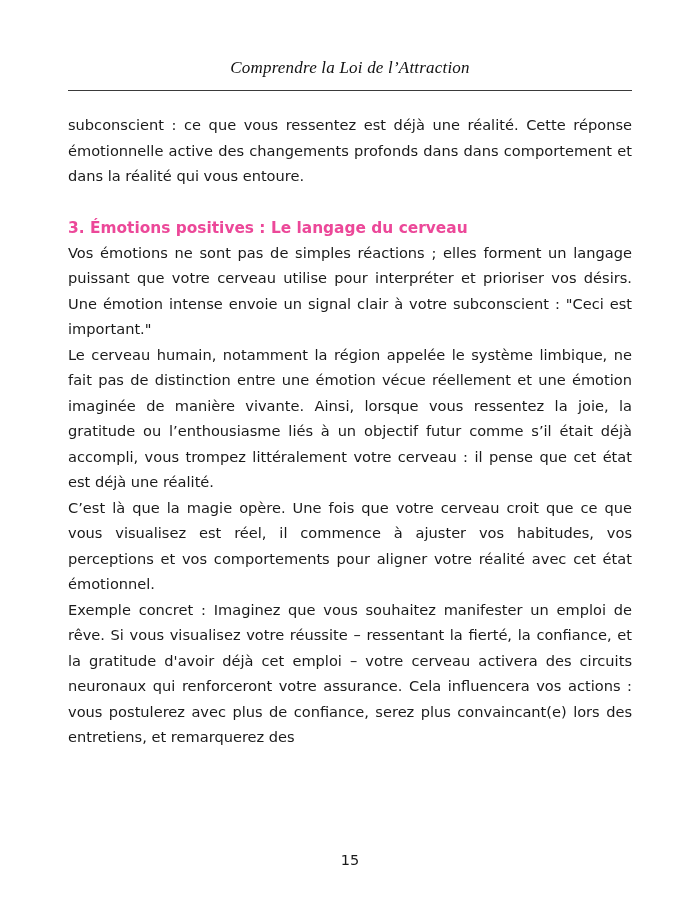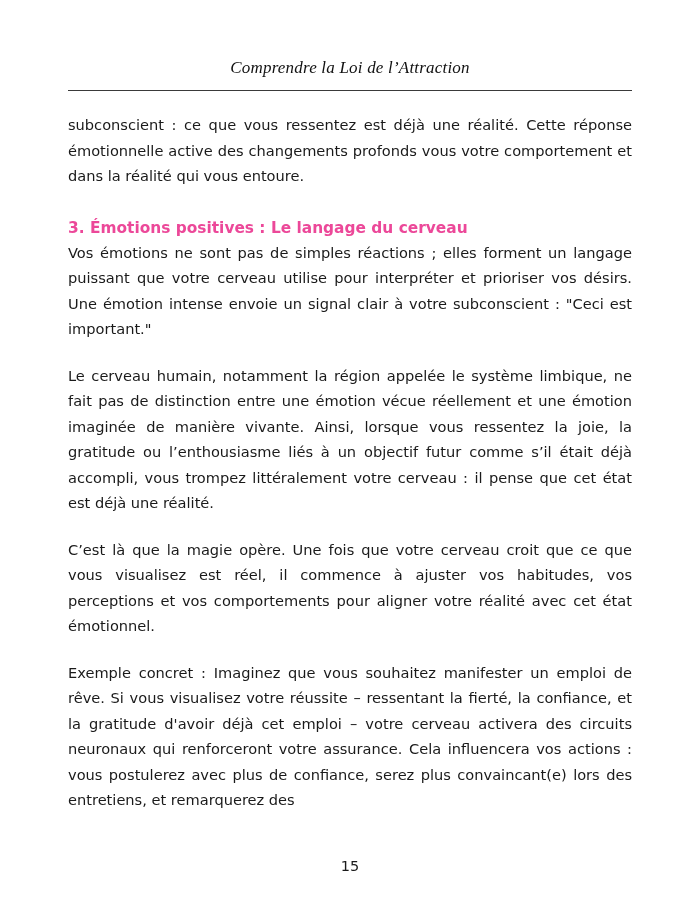--- a/index.html
+++ b/index.html
@@ -52,54 +52,53 @@
   p.body-text {
     margin: 0 0 0 0;
     font-size: 14.6px;
     line-height: 25.5px;
     text-align: justify;
     text-justify: inter-word;
     color: #1a1a1a;
     hyphens: none;
   }
   p.body-text + p.body-text {
-    margin-top: 21px;
   }
   h2.section-heading {
     margin: 27px 0 0 0;
     font-size: 15.4px;
     line-height: 24px;
     font-weight: bold;
     color: #ec4899;
     text-align: left;
   }
   h2.section-heading + p.body-text {
   }
   .page-number {
     position: absolute;
-    bottom: 32px;
+    bottom: 38px;
     left: 0;
     width: 700px;
     text-align: center;
     font-size: 14.5px;
     color: #1a1a1a;
   }
 </style>
 </head>
 <body>
 
 <div class="page">
 
   <div class="header">
     <span class="header-title">Comprendre la Loi de l’Attraction</span>
   </div>
   <div class="header-rule"></div>
 
   <div class="content">
-    <p class="body-text">subconscient : ce que vous ressentez est déjà une réalité. Cette réponse émotionnelle active des changements profonds vous votre comportement et dans la réalité qui vous entoure.</p>
+    <p class="body-text">subconscient : ce que vous ressentez est déjà une réalité. Cette réponse émotionnelle active des changements profonds dans dans comportement et dans la réalité qui vous entoure.</p>
 
     <h2 class="section-heading">3. Émotions positives : Le langage du cerveau</h2>
 
     <p class="body-text">Vos émotions ne sont pas de simples réactions ; elles forment un langage puissant que votre cerveau utilise pour interpréter et prioriser vos désirs. Une émotion intense envoie un signal clair à votre subconscient : "Ceci est important."</p>
 
     <p class="body-text">Le cerveau humain, notamment la région appelée le système limbique, ne fait pas de distinction entre une émotion vécue réellement et une émotion imaginée de manière vivante. Ainsi, lorsque vous ressentez la joie, la gratitude ou l’enthousiasme liés à un objectif futur comme s’il était déjà accompli, vous trompez littéralement votre cerveau : il pense que cet état est déjà une réalité.</p>
 
     <p class="body-text">C’est là que la magie opère. Une fois que votre cerveau croit que ce que vous visualisez est réel, il commence à ajuster vos habitudes, vos perceptions et vos comportements pour aligner votre réalité avec cet état émotionnel.</p>
 
     <p class="body-text">Exemple concret : Imaginez que vous souhaitez manifester un emploi de rêve. Si vous visualisez votre réussite – ressentant la fierté, la confiance, et la gratitude d'avoir déjà cet emploi – votre cerveau activera des circuits neuronaux qui renforceront votre assurance. Cela influencera vos actions : vous postulerez avec plus de confiance, serez plus convaincant(e) lors des entretiens, et remarquerez des</p>

